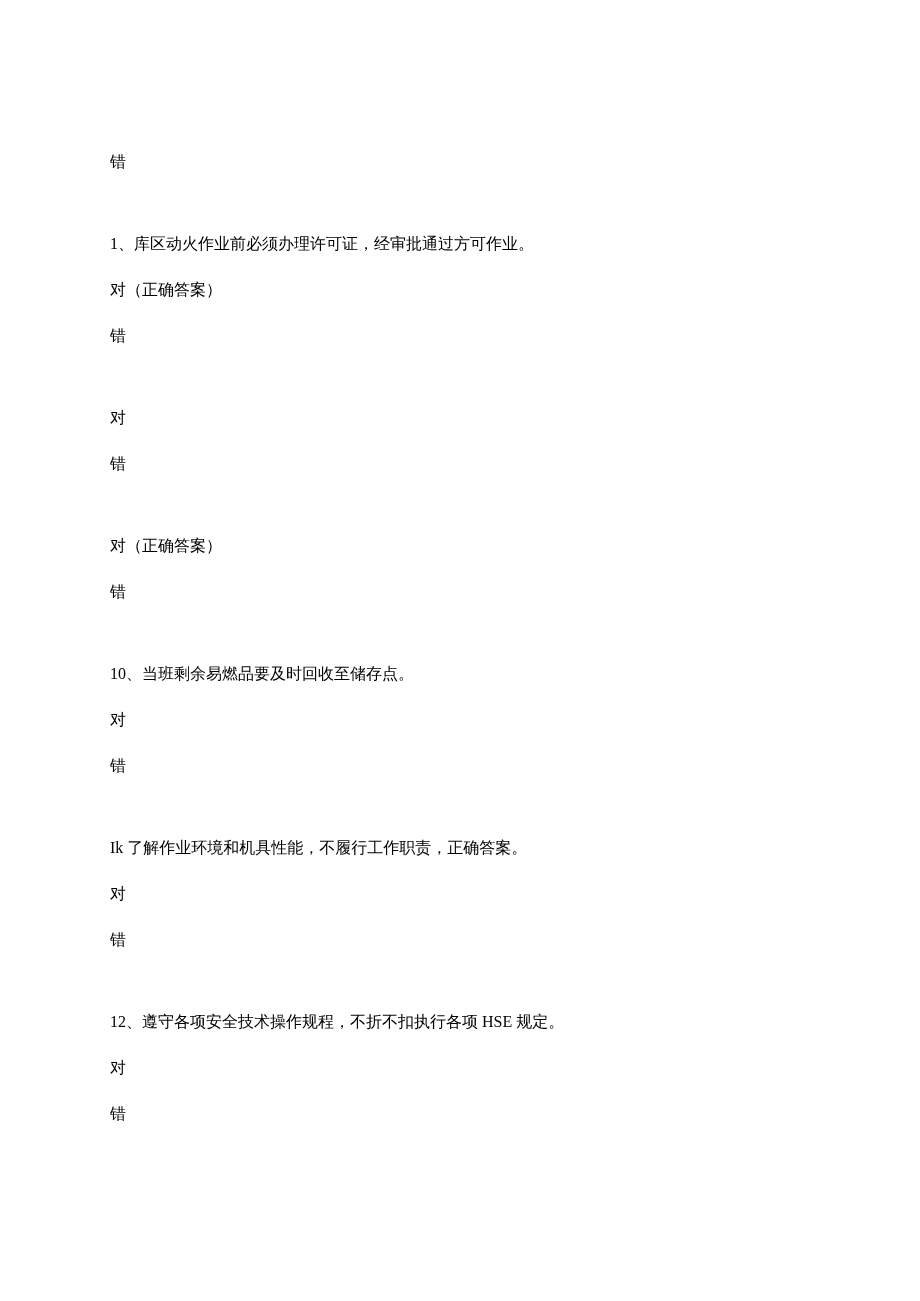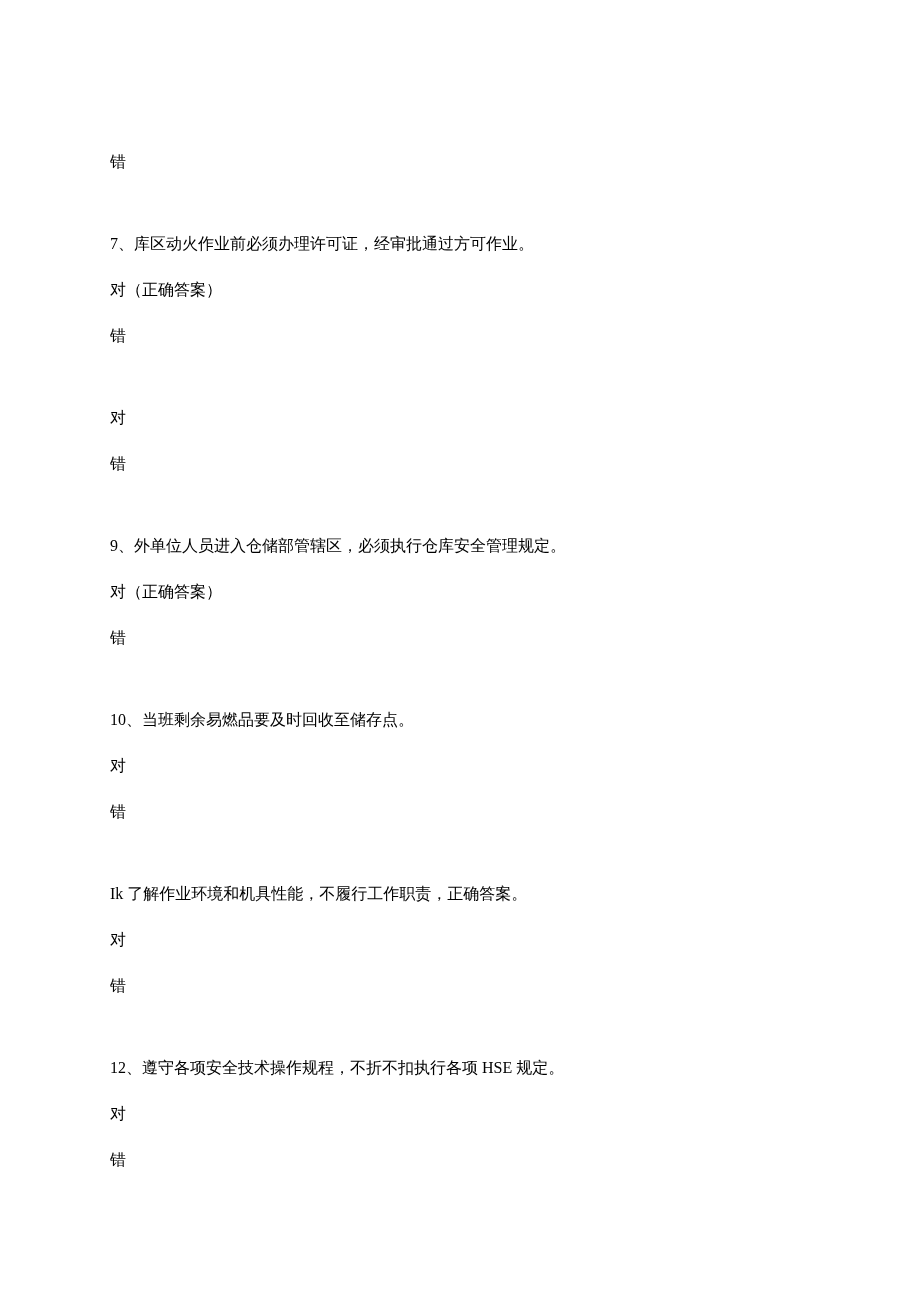--- a/index.html
+++ b/index.html
@@ -31,34 +31,33 @@
 </head>
 <body>
 
 <div class="page">
 
   <div class="block">
     <div class="line">错</div>
   </div>
 
   <div class="block">
-    <div class="line">7、库区动火作业前必须办理许可证，经审批通过方可作业。</div>
+    <div class="line">1、库区动火作业前必须办理许可证，经审批通过方可作业。</div>
     <div class="line">
       <span>对</span><span class="correct">（正确答案）</span>
     </div>
     <div class="line">错</div>
   </div>
 
   <div class="block">
     <div class="line">对</div>
     <div class="line">错</div>
   </div>
 
   <div class="block">
-    <div class="line">9、外单位人员进入仓储部管辖区，必须执行仓库安全管理规定。</div>
     <div class="line">
       <span>对</span><span class="correct">（正确答案）</span>
     </div>
     <div class="line">错</div>
   </div>
 
   <div class="block">
     <div class="line">10、当班剩余易燃品要及时回收至储存点。</div>
     <div class="line">对</div>
     <div class="line">错</div>

